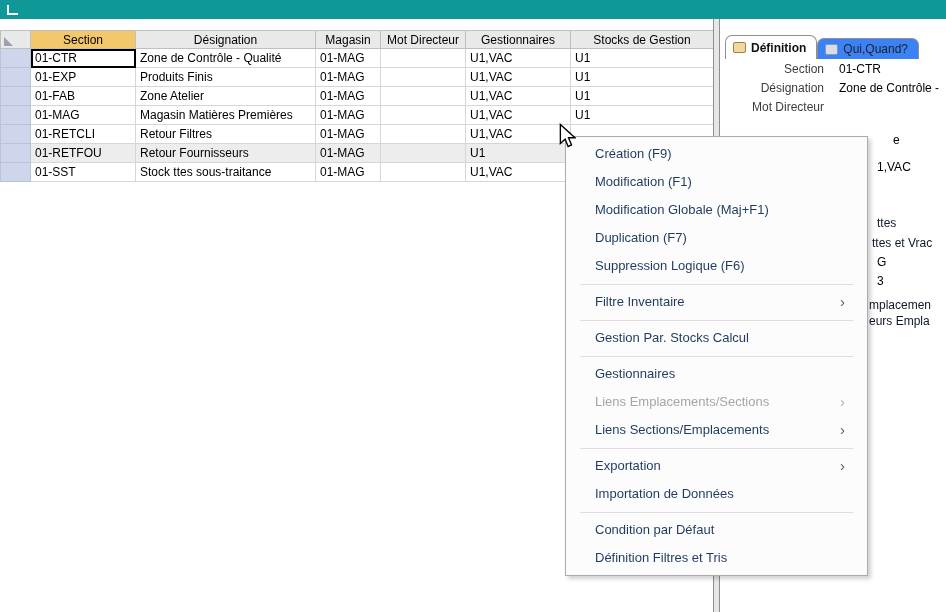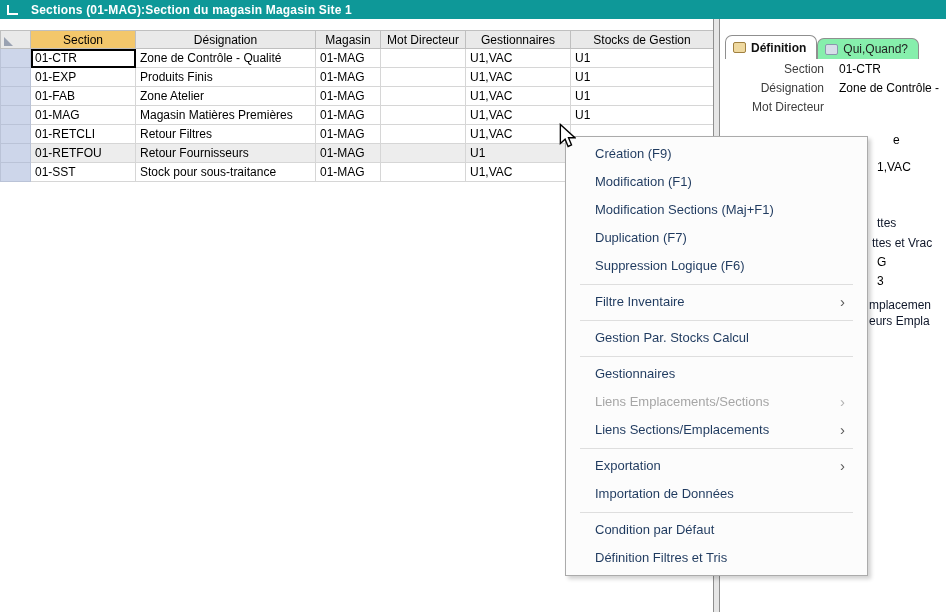--- a/index.html
+++ b/index.html
@@ -52,21 +52,21 @@
     position:absolute; left:713px; top:19px; width:7px; height:593px;
     background:#E6E6E6; border-left:1px solid #8F8F8F; border-right:1px solid #8F8F8F;
   }
 
   
   .rpanel { position:absolute; left:720px; top:19px; width:226px; height:593px; background:#fff; }
   .tabs { position:absolute; top:16px; left:5px; display:flex; align-items:flex-end; }
   .tab {
     display:flex; align-items:center; gap:5px;
     border:1px solid #8F8F8F; border-bottom:none; border-radius:7px 7px 0 0;
-    padding:0 10px 0 7px; font-size:12px; color:#222; background:#86efac; height:21px; white-space:nowrap;
+    padding:0 10px 0 7px; font-size:12px; color:#222; background:#3b82f6; height:21px; white-space:nowrap;
   }
   .tab.active { background:#fff; font-weight:bold; height:24px; color:#111; }
   .tab-icon-form { width:13px; height:11px; background:#EFD9A0; border:1px solid #A08040; border-radius:2px; }
   .tab-icon-clock { width:13px; height:11px; background:#D7DEE9; border:1px solid #8A97AD; border-radius:2px; }
   .fields { position:absolute; top:40px; left:0; width:226px; }
   .frow { display:flex; height:19px; align-items:center; }
   .flabel { width:104px; text-align:right; font-size:12px; color:#3C3C3C; white-space:nowrap; }
   .fvalue { margin-left:15px; font-size:12px; color:#000; white-space:nowrap; overflow:hidden; }
 
   
@@ -90,21 +90,20 @@
   .sep { border-top:1px solid #DEDEDE; margin:4px 2px 3px 2px; }
 
   
   .cursor { position:absolute; left:559px; top:123px; z-index:60; }
 </style>
 </head>
 <body>
 
 <div class="titlebar">
   <span class="app-icon"></span>
-  <span class="title">Sections (01-MAG):Section du magasin Magasin Site 1</span>
 </div>
 
 <table class="grid">
   <colgroup>
     <col style="width:30px">
       <col style="width:105px">
       <col style="width:180px">
     <col style="width:65px">
       <col style="width:85px">
       <col style="width:105px">
@@ -172,21 +171,21 @@
     <td>01-RETFOU</td>
     <td>Retour Fournisseurs</td>
     <td>01-MAG</td>
     <td></td>
     <td>U1</td>
     <td></td>
   </tr>
   <tr>
     <td class="rowsel"></td>
     <td>01-SST</td>
-    <td>Stock pour sous-traitance</td>
+    <td>Stock ttes sous-traitance</td>
     <td>01-MAG</td>
     <td></td>
     <td>U1,VAC</td>
     <td></td>
   </tr>
 </tbody>
   </table>
 
 <div class="splitter"></div>
 
@@ -227,21 +226,21 @@
 <span class="frag muted" style="left:869px;top:314px">eurs Empla</span>
 
 <div class="cmenu">
   <div class="mi">
     <span>Création (F9)</span>
   </div>
   <div class="mi">
     <span>Modification (F1)</span>
   </div>
   <div class="mi">
-    <span>Modification Sections (Maj+F1)</span>
+    <span>Modification Globale (Maj+F1)</span>
   </div>
   <div class="mi">
     <span>Duplication (F7)</span>
   </div>
   <div class="mi">
     <span>Suppression Logique (F6)</span>
   </div>
   <div class="sep"></div>
   <div class="mi">
     <span>Filtre Inventaire</span>

